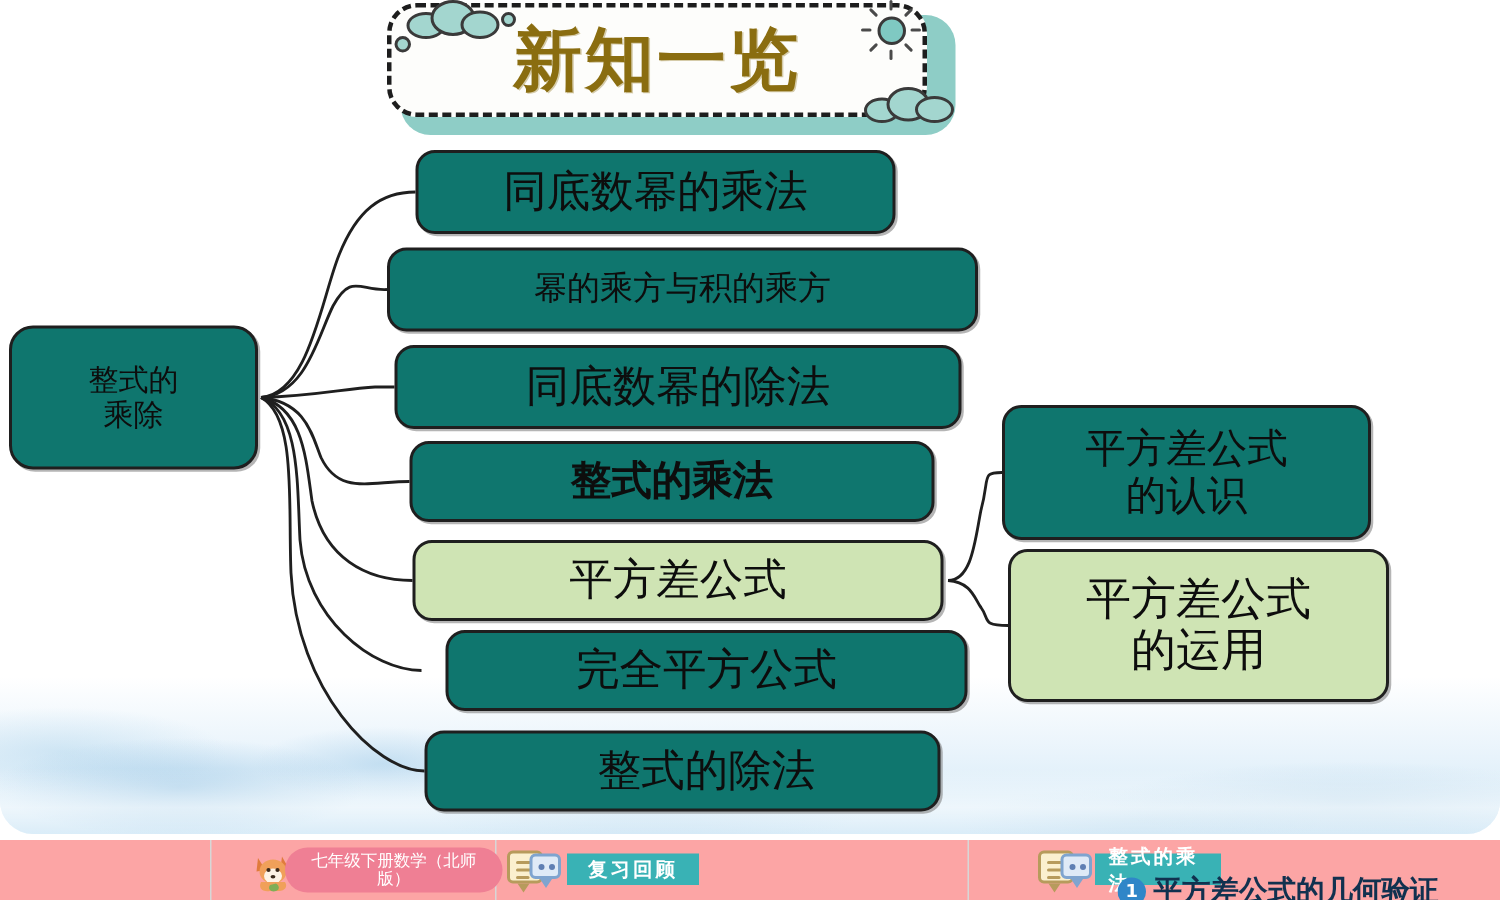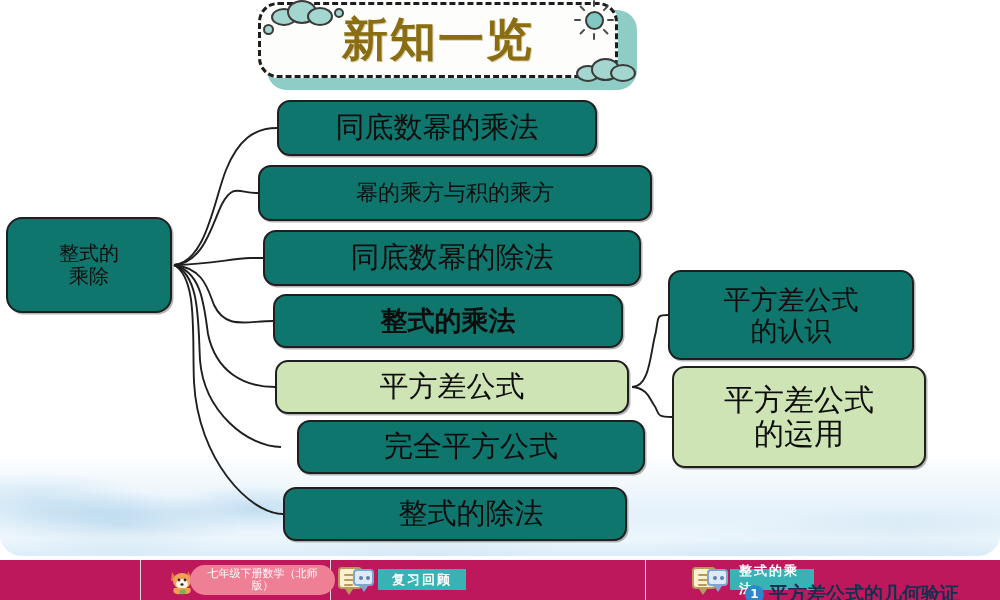--- a/index.html
+++ b/index.html
@@ -86,21 +86,21 @@
   #node-l1-4{left:275px;top:360px;width:354px;height:54px;font-size:29px;}
   #node-l1-5{left:281px;top:420px;width:348px;height:54px;font-size:29px;margin-left:16px;}
   #node-l1-6{left:283px;top:487px;width:344px;height:54px;font-size:29px;padding-left:32px;}
   #node-l2-0{left:668px;top:270px;width:246px;height:90px;font-size:27px;}
   #node-l2-1{left:672px;top:366px;width:254px;height:102px;font-size:30px;}
 
   
   .wires{position:absolute;left:0;top:0;width:1000px;height:560px;pointer-events:none;}
 
   
-  .footer{position:absolute;left:0;top:560px;width:1000px;height:40px;background:#be185d;overflow:hidden;}
+  .footer{position:absolute;left:0;top:560px;width:1000px;height:40px;background:#fca5a5;overflow:hidden;}
   .fsep{position:absolute;top:0;width:1px;height:40px;background:#d7d7d7;}
   #fsep1{left:140px;}
   #fsep2{left:330px;}
   #fsep3{left:645px;}
 
   .fox{position:absolute;left:168px;top:8px;width:30px;height:28px;}
   .pill-pink{
     position:absolute;left:190px;top:5px;width:145px;height:30px;
     background:#ef7f94;border-radius:16px;
     display:flex;align-items:center;justify-content:center;text-align:center;

